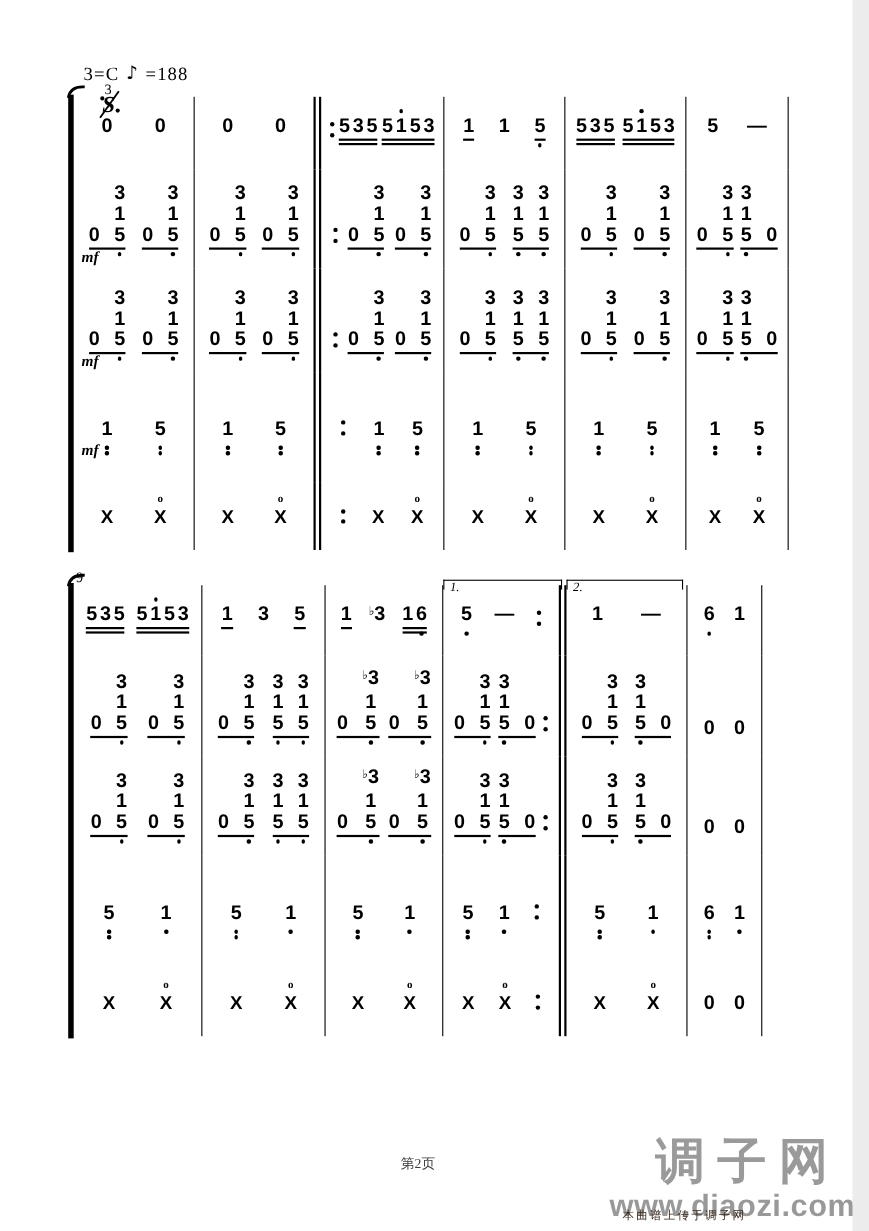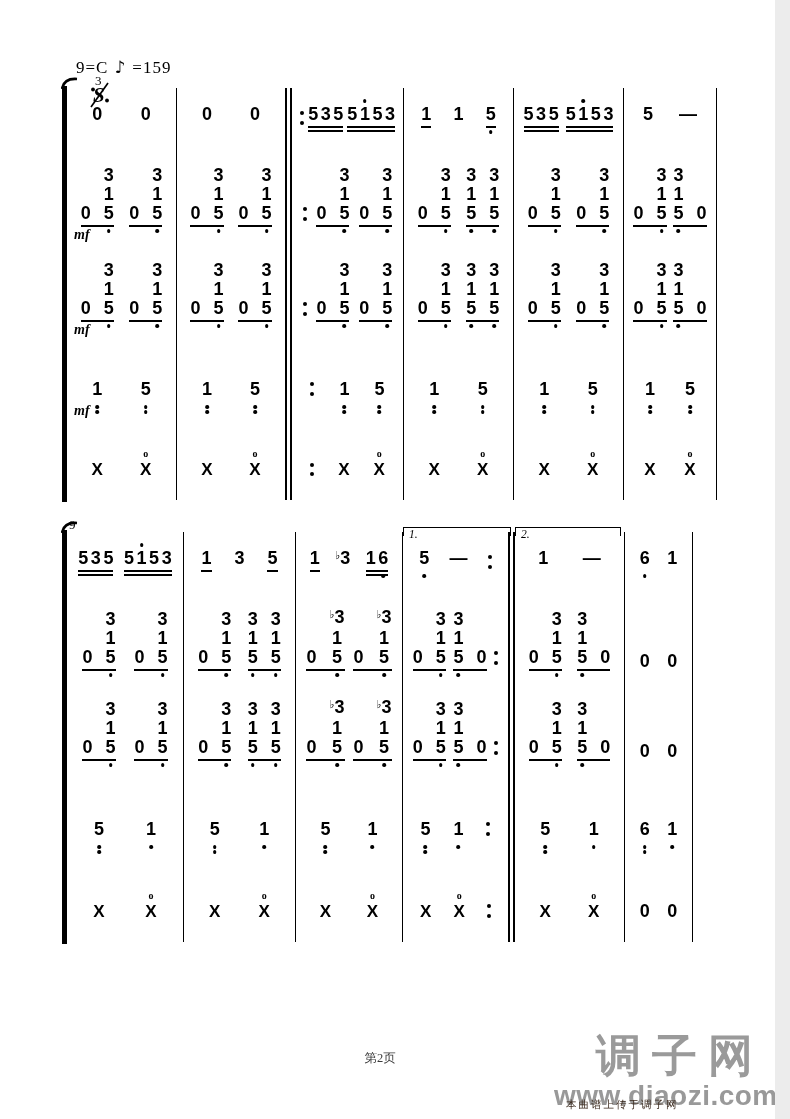--- a/index.html
+++ b/index.html
@@ -59,23 +59,23 @@
     letter-spacing:11px;color:#9a9a9a;white-space:nowrap;}
   .wm-url{position:absolute;left:554px;top:1080px;font-size:28px;font-weight:bold;
     letter-spacing:0.5px;color:#999999;white-space:nowrap;}
   .wm-overlay{position:absolute;left:566px;top:1098px;font-size:10.5px;color:#3c2b1f;
     letter-spacing:2px;white-space:nowrap;}
 </style>
 </head>
 <body>
 
 <div class="tempo-line">
-  <span>9=C</span>
+  <span>3=C</span>
   <span class="note-icon">♪</span>
-  <span>=159</span>
+  <span>=188</span>
 </div>
 
 <div id="score">
     <div class="music-system" style="left: 62px; top: 88px;">
       <div class="sys-bracket"></div>
       <div class="sys-hook"><svg width="18" height="14" viewBox="0 0 18 14">
           <path d="M1,13 Q3,2 16,3" fill="none" stroke="#000" stroke-width="2.6"></path>
         </svg></div>
       <div class="sys-num" style="left: 33px;">3</div>
       <div class="segno"><svg width="22" height="28" viewBox="0 0 22 28">

